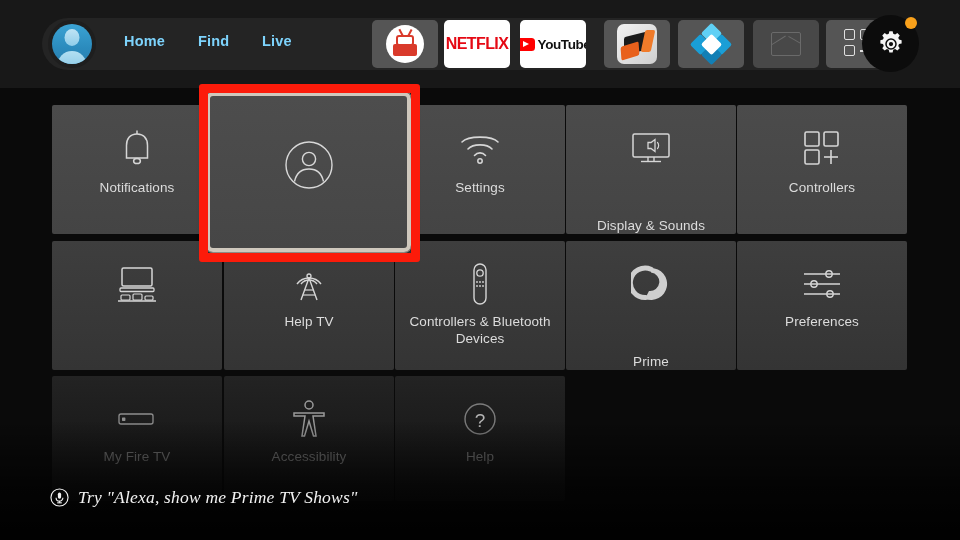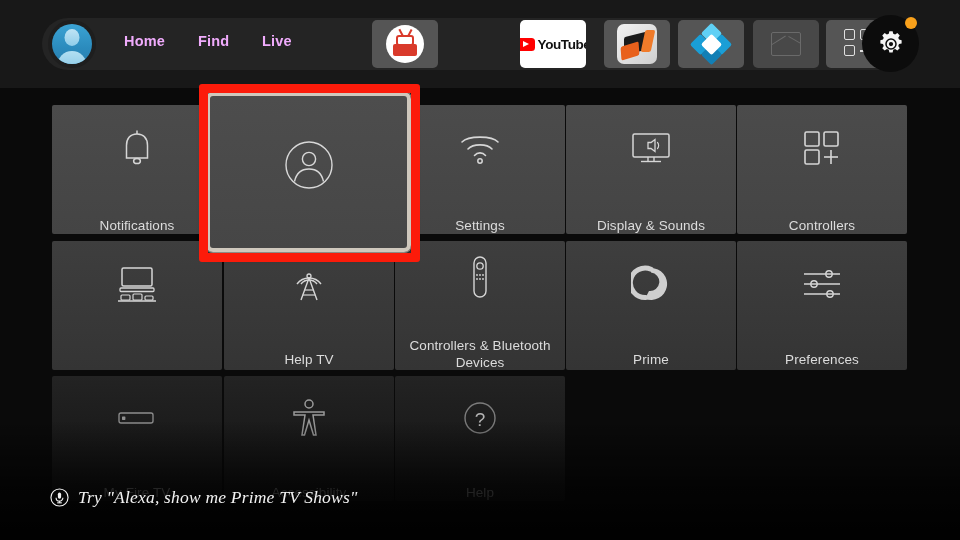--- a/index.html
+++ b/index.html
@@ -28,21 +28,21 @@
     width:15px; height:17px; border-radius:50%;
     background:linear-gradient(180deg,#bfe4f5,#8fcde9);
   }
   #avatar .body {
     position:absolute; left:50%; bottom:-9px; transform:translateX(-50%);
     width:30px; height:22px; border-radius:15px 15px 0 0;
     background:linear-gradient(180deg,#b2dff2,#86c6e4);
   }
 
   .navlink {
-    position:absolute; top:33px; font-size:14.5px; font-weight:bold; color:#f0abfc;
+    position:absolute; top:33px; font-size:14.5px; font-weight:bold; color:#7dd3fc;
     letter-spacing:.2px;
   }
 
   .appicon {
     position:absolute; top:20px; width:66px; height:48px; border-radius:5px;
     background:#555; overflow:hidden; display:flex; align-items:center; justify-content:center;
   }
   .appicon.white { background:#fff; }
   .appicon.empty { background:#484848; }
 
@@ -110,37 +110,37 @@
     position:absolute; left:862px; top:15px; width:57px; height:57px; border-radius:50%;
     background:#0c0c0c; display:flex; align-items:center; justify-content:center;
   }
   #gearbadge { position:absolute; right:2px; top:2px; width:12px; height:12px;
     border-radius:50%; background:#f9a11b; }
 
   
   #grid { position:absolute; left:52px; top:105px; width:856px; }
   .tile {
     position:absolute; width:170px; border-radius:2px;
-    display:flex; flex-direction:column; align-items:center; justify-content:flex-start;gap:38px;
+    display:flex; flex-direction:column; align-items:center; justify-content:flex-start;
   }
   .tile .ticon { height:72px; display:flex; align-items:center; justify-content:center; width:100%; }
   .tile .tlabel {
     font-size:13.5px; color:#dcdcdc; text-align:center; line-height:17px; padding:0 8px;
     letter-spacing:.1px;
   }
   .tile.dim .tlabel { color:#6e6e6e; }
 
   .row1 { top:0px;   height:129px; background:linear-gradient(180deg,#4b4b4b,#444444); }
   .row2 { top:136px; height:129px; background:linear-gradient(180deg,#3e3e3e,#343434); }
   .row3 { top:271px; height:125px; background:linear-gradient(180deg,#232323,#121212); }
 
   .c1 { left:0px; }
   .c2 { left:172px; }
   .c3 { left:343px; }
-  .c4 { left:514px; }
+  .c4 { left:514px;justify-content:space-between; }
   .c5 { left:685px; }
 
   .row1 .ticon { padding-top:14px; }
   .row1 .tlabel { margin-top:2px; }
   .row2 .ticon { padding-top:14px; }
   .row3 .ticon { padding-top:14px; }
 
   
   #notifbadge { position:absolute; left:159px; top:14px; width:15px; height:15px;
     border-radius:50%; background:#f4911e; z-index:4; }
@@ -199,20 +199,23 @@
 
     <div class="appicon" style="left:372px">
       <div class="ic-prime">
         <div class="ant1"></div>
           <div class="ant2"></div>
         <div class="tv"></div>
           <div class="box"></div>
       </div>
     </div>
 
+    <div class="appicon white" style="left:444px">
+      <span class="ic-netflix">NETFLIX</span>
+    </div>
 
     <div class="appicon white" style="left:520px">
       <span class="ic-youtube">
         <span class="play"></span>
         <span class="txt">YouTube</span>
       </span>
     </div>
 
     <div class="appicon" style="left:604px">
       <div class="ic-downloader">

